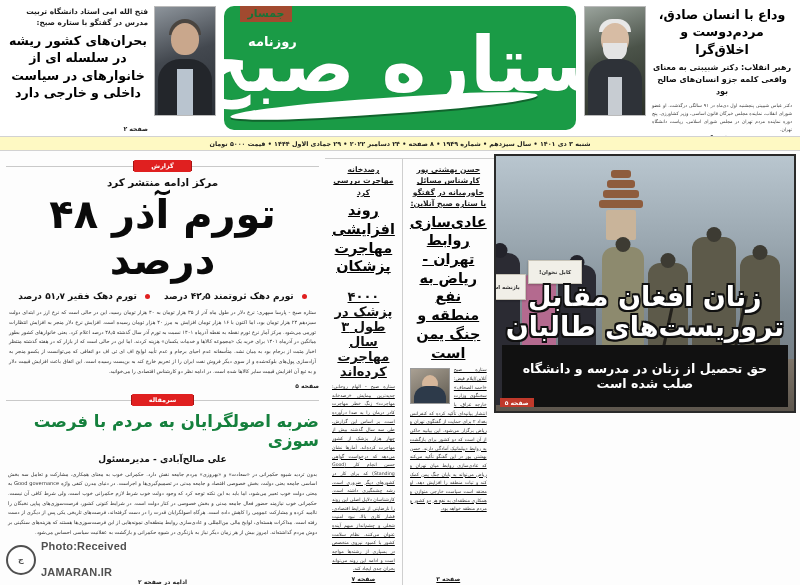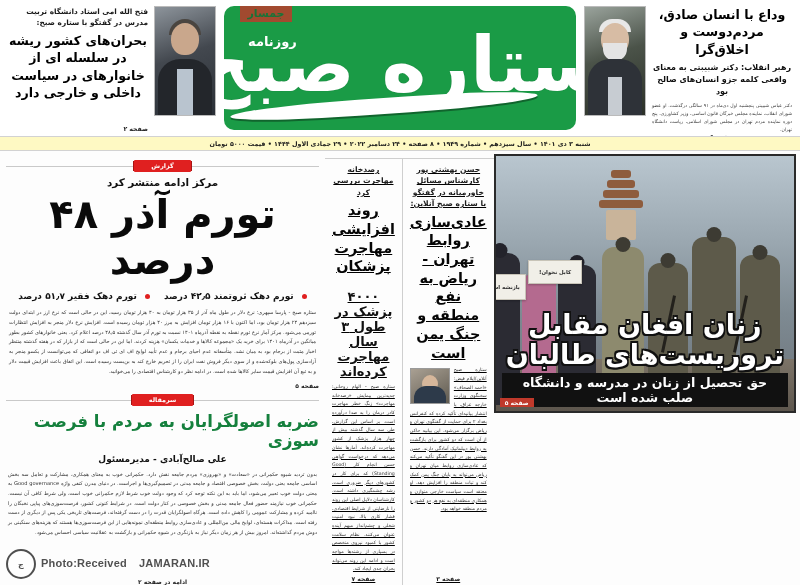--- a/index.html
+++ b/index.html
@@ -267,21 +267,21 @@
     text-shadow:
       -1.6px 0 #111, 1.6px 0 #111, 0 -1.6px #111, 0 1.6px #111,
       -1.6px -1.6px #111, 1.6px -1.6px #111, -1.6px 1.6px #111, 1.6px 1.6px #111;
   }
   .photo-sub {
     display: inline-block;
     margin-top: 3px;
     background: #111111;
     color: #ffffff;
     font-size: 12.6px; font-weight: bold;
-    padding: 2px 9px;
+    padding: 16px 9px;
     letter-spacing: -.2px;
   }
   .photo-pagetag {
     position: absolute; left: 4px; bottom: 4px;
     background: #c0392b; color: #fff;
     font-size: 6px; font-weight: bold;
     padding: 1px 5px;
   }
 
   
@@ -423,21 +423,21 @@
   }
   .wm-logo {
     width: 30px; height: 30px; border-radius: 50%;
     border: 2px solid #2a2a2a;
     display: flex; align-items: center; justify-content: center;
     background: rgba(255,255,255,.55);
     font-size: 8px; font-weight: bold; color: #2a2a2a;
     font-family: "DejaVu Sans", sans-serif;
   }
   .wm-text {
-    display: flex; flex-direction: row;
+    display: flex; flex-direction: column;
     line-height: 1.22;
     gap: 12px;
   }
   .wm-text span {
     font-family: "Liberation Sans", sans-serif;
     font-size: 11px; font-weight: bold; color: #2b2b2b;
     letter-spacing: .2px;
     text-shadow: 0 1px 0 rgba(255,255,255,.7);
   }
 </style>

